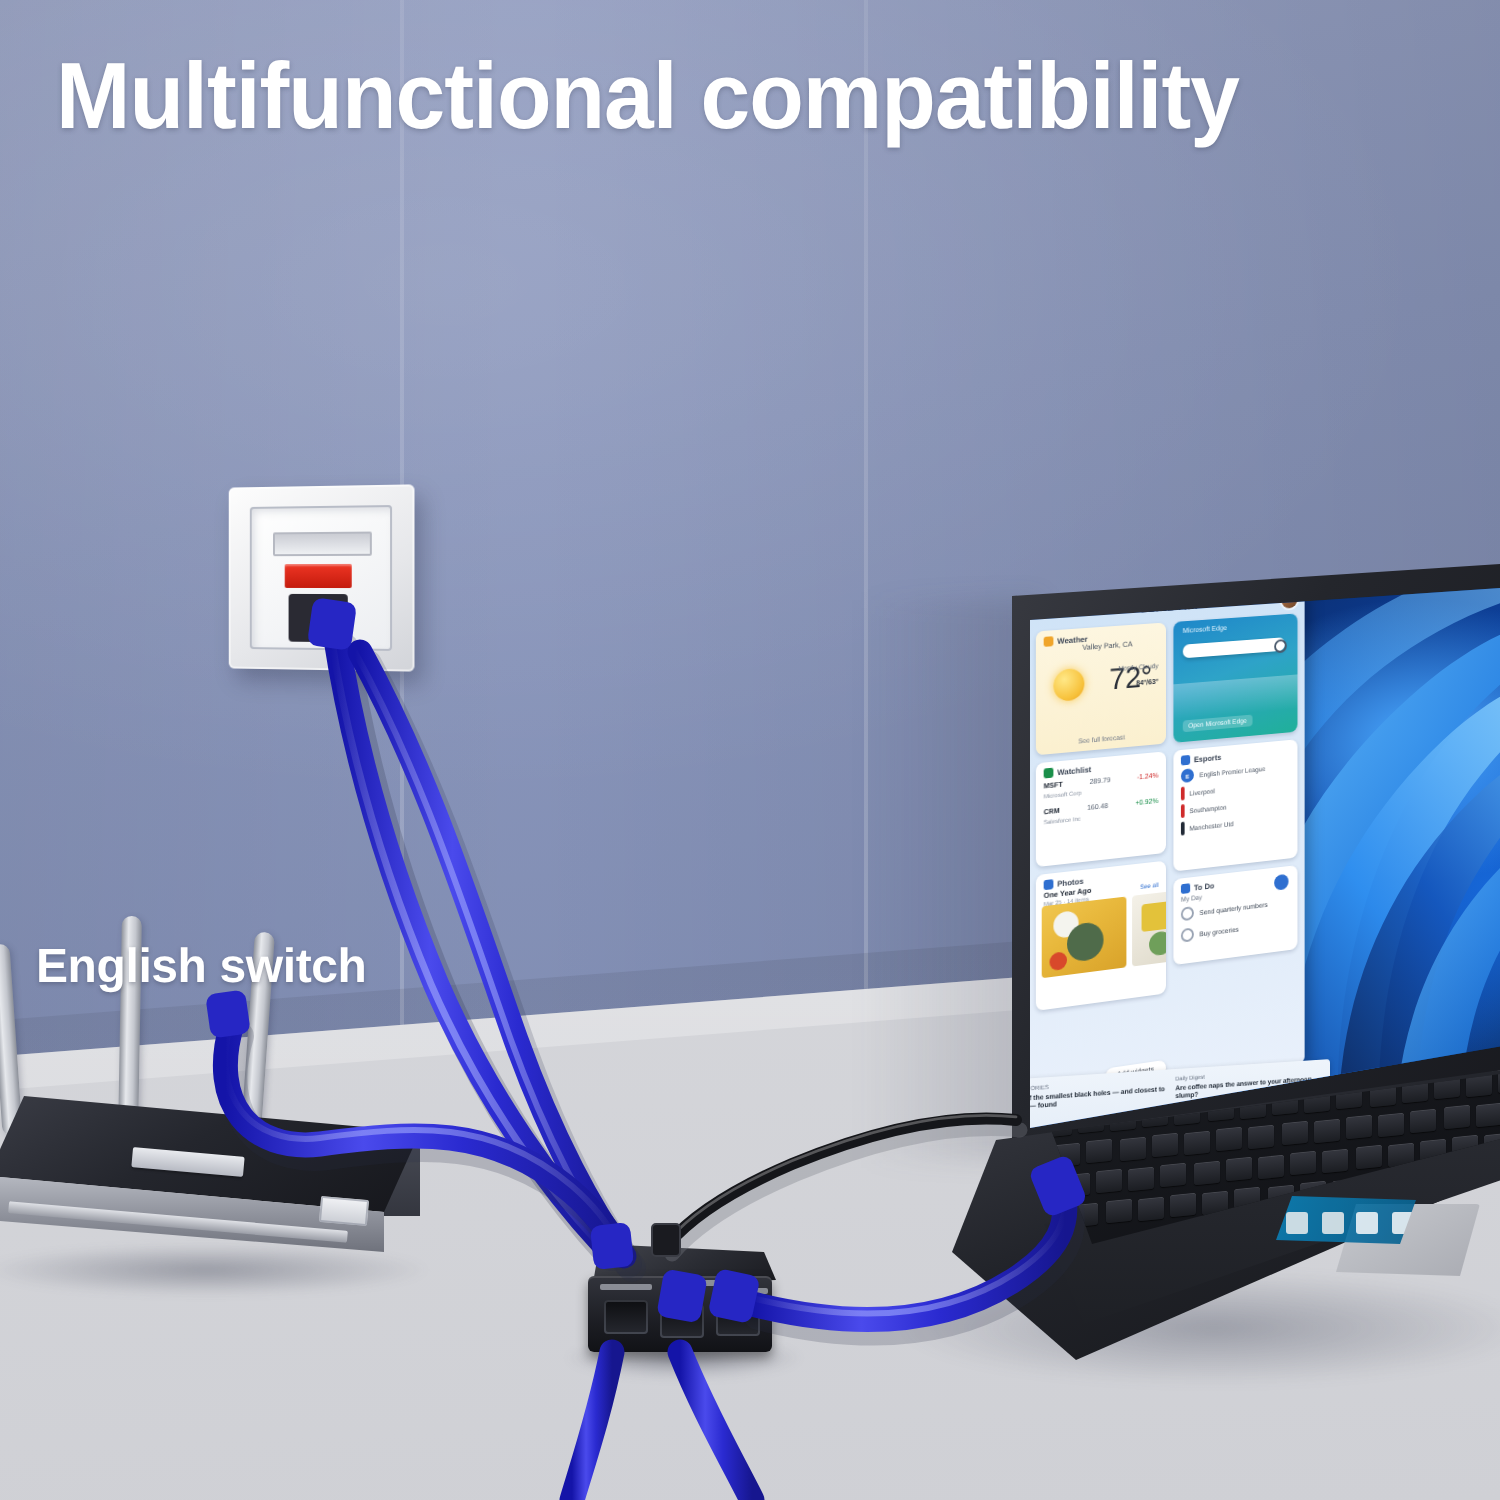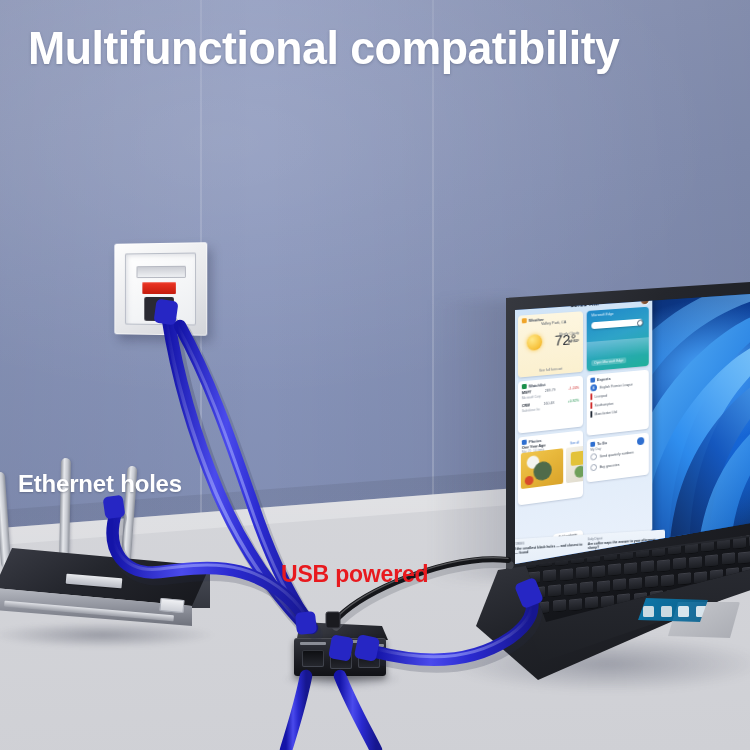--- a/index.html
+++ b/index.html
@@ -671,16 +671,15 @@
       <rect x="155" y="300" width="22" height="24" rx="5" fill="#2626c4" transform="rotate(8 166 312)"></rect>
       <rect x="296" y="612" width="20" height="22" rx="5" fill="#2626c4" transform="rotate(-6 306 623)"></rect>
       <rect x="330" y="636" width="22" height="24" rx="5" fill="#2626c4" transform="rotate(10 341 648)"></rect>
       <rect x="356" y="636" width="22" height="24" rx="5" fill="#2626c4" transform="rotate(12 367 648)"></rect>
       <rect x="518" y="580" width="22" height="26" rx="5" fill="#2626c4" transform="rotate(-22 529 593)"></rect>
       <rect x="104" y="496" width="20" height="22" rx="5" fill="#2626c4" transform="rotate(-8 114 507)"></rect>
     </g>
   </svg>
 
   <div class="title">Multifunctional compatibility</div>
-  <div class="lbl-switch">Ethernet holes</div>
-  <div class="lbl-usb">USB powered</div>
+  <div class="lbl-switch">English switch</div>
 
 </div>
 
 </body></html>

